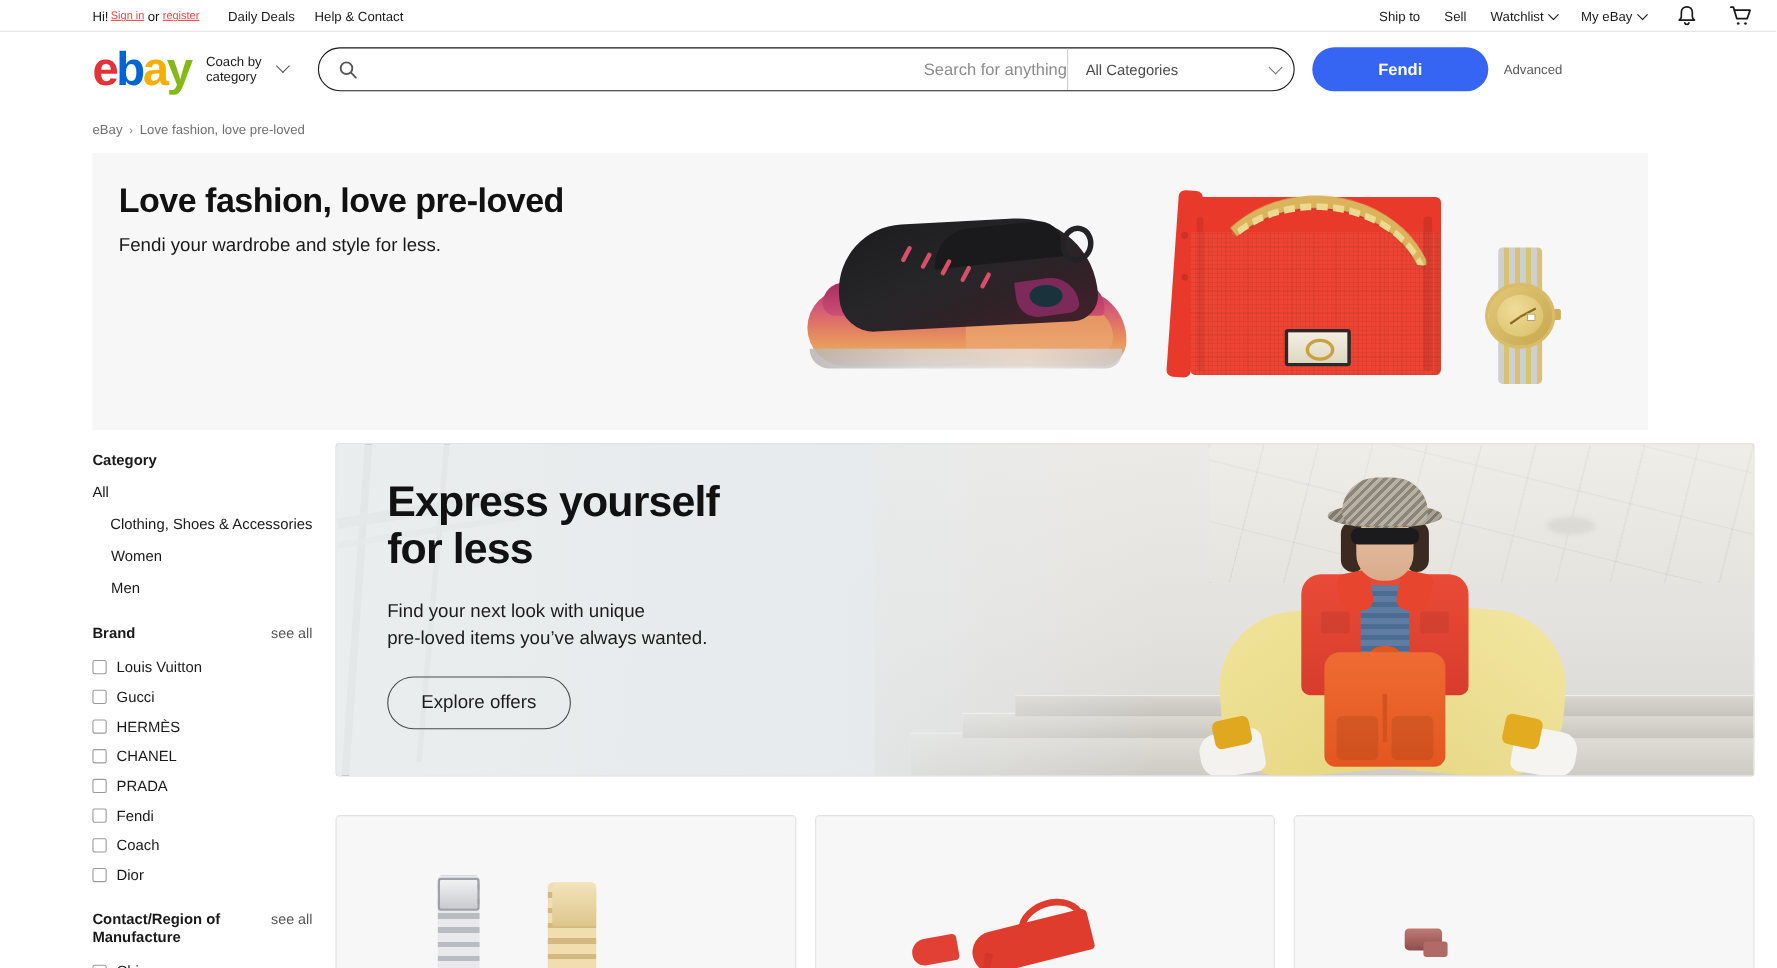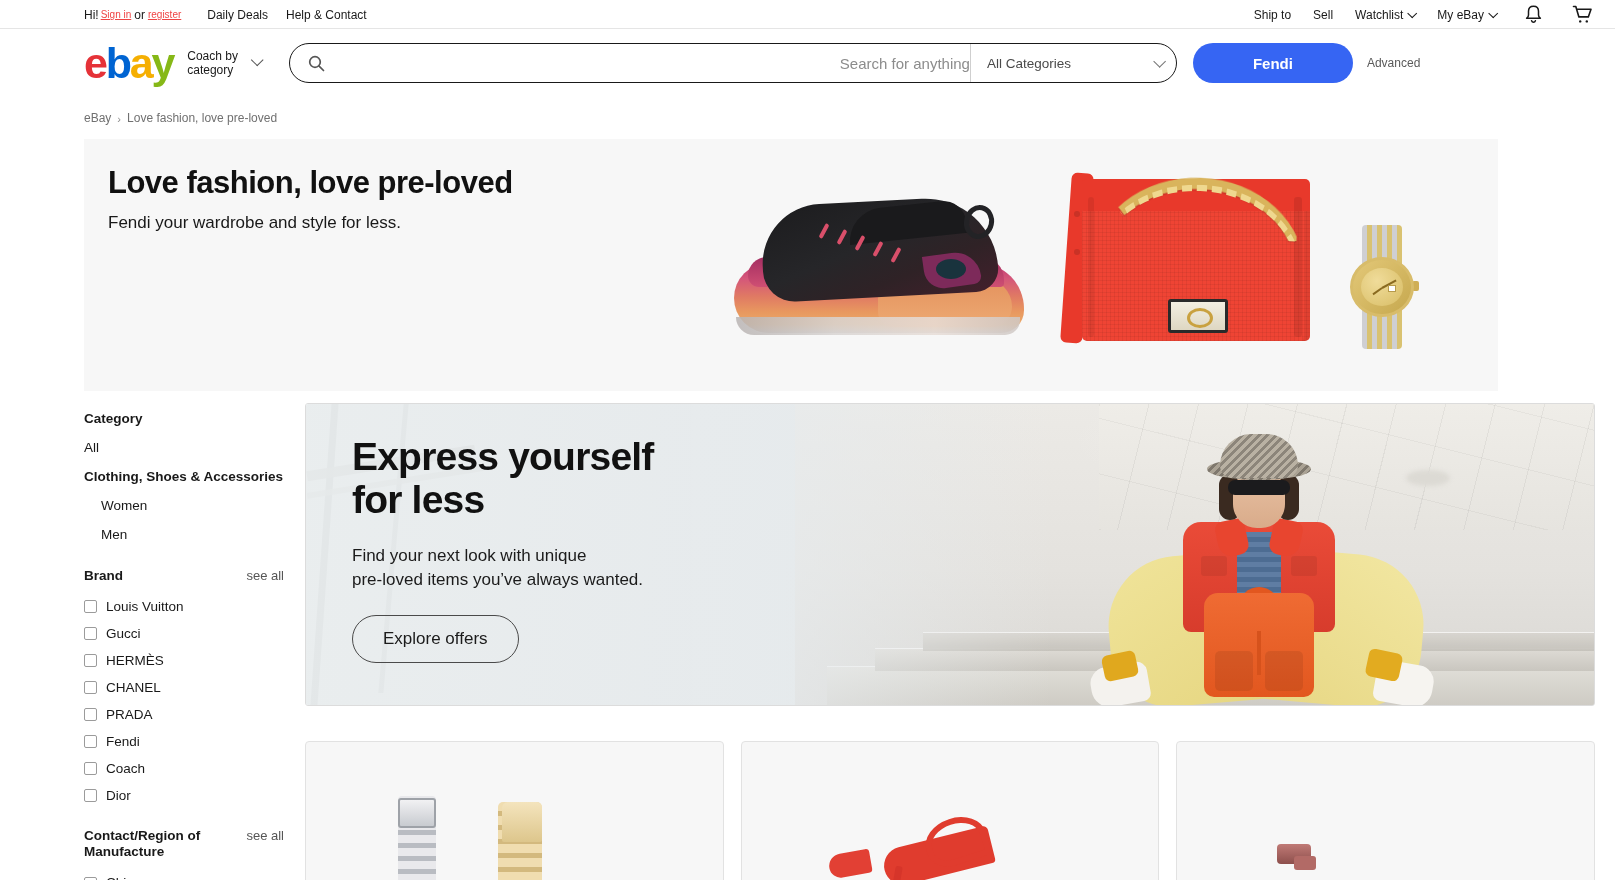--- a/index.html
+++ b/index.html
@@ -356,21 +356,21 @@
   .filter-head {
     display: flex; align-items: baseline; justify-content: space-between;
     margin-bottom: 12px;
   }
   .filter-title { font-size: 13.5px; font-weight: 700; color: #191919; line-height: 1.25; max-width: 130px; }
   .see-all { font-size: 13px; color: #555; cursor: pointer; text-decoration: none; white-space: nowrap; }
   .cat-item {
     font-size: 13.5px; color: #191919; margin-bottom: 13px; cursor: pointer;
     line-height: 1.2;
   }
-  .cat-item.bold { font-weight: 700; }
+  .cat-item.bold { font-weight: 400; text-align: right; }
   .cat-item.indent { padding-left: 17px; font-weight: 400; color: #191919; }
   .check-row {
     display: flex; align-items: center; gap: 9px; margin-bottom: 7px; cursor: pointer;
   }
   .cbox {
     width: 13px; height: 13px; flex: 0 0 13px;
     border: 1.4px solid #9b9b9b; border-radius: 2px; background: #fff;
   }
   .check-label { font-size: 13.5px; color: #191919; line-height: 20px; }
 

